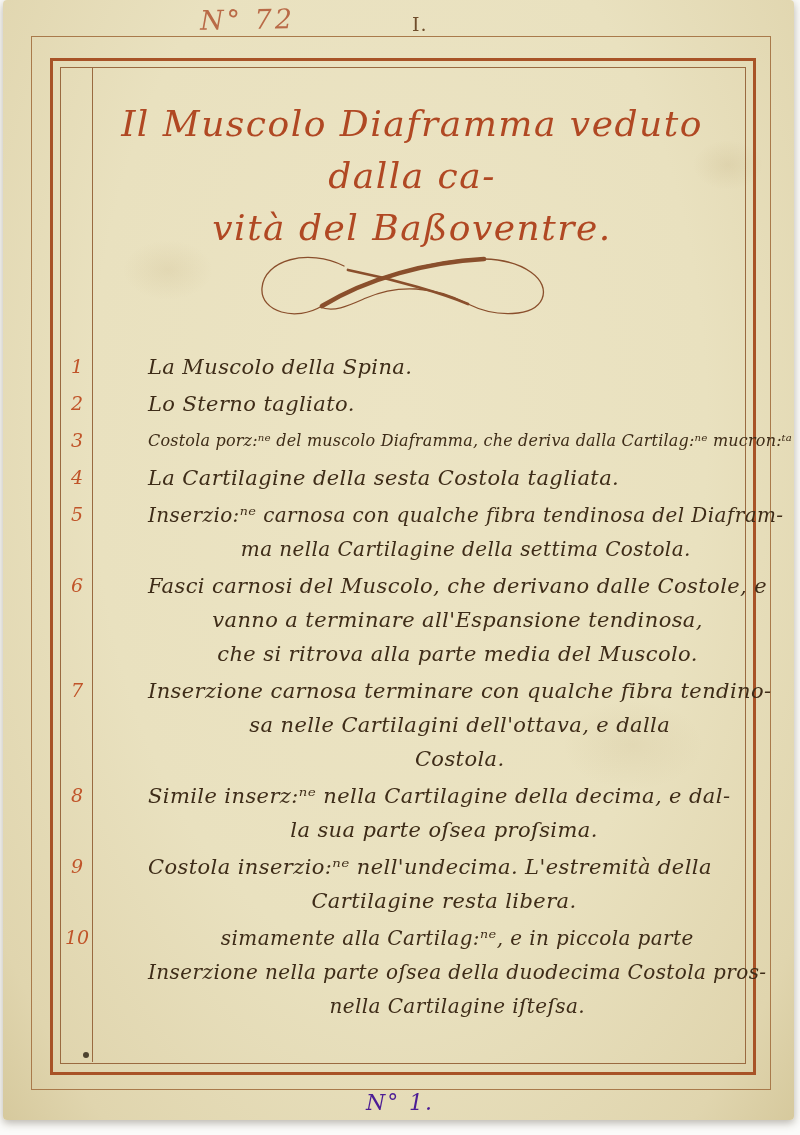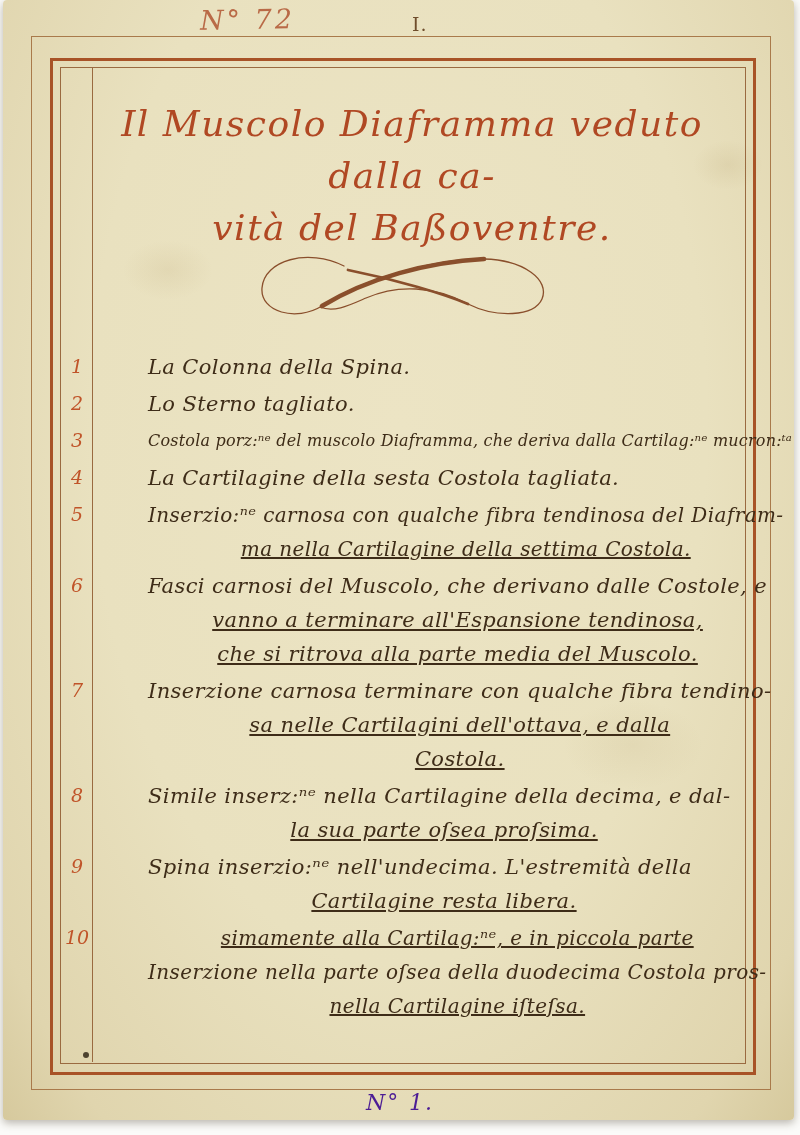--- a/index.html
+++ b/index.html
@@ -67,21 +67,21 @@
   .row{display:flex;margin-bottom:3px;}
   .num{
     width:30px;flex:0 0 30px;text-align:center;
     font-style:italic;font-size:19px;color:#c05429;padding-top:5px;
   }
   .lines{flex:1;padding-left:56px;padding-right:4px;}
   .line{
     font-style:italic;font-size:21px;line-height:34px;letter-spacing:.4px;
     color:#3e2c18;white-space:nowrap;
   }
-  .line.cont{text-align:center;text-decoration:underline;}
+  .line.cont{text-align:center;}
   .row:nth-child(3) .line{font-size:16px;letter-spacing:.2px;}
   .row:nth-child(5) .line{font-size:20px;}
   .row:nth-child(10) .line{font-size:20px;}
   
   .footer-mark{
     position:absolute;left:0;right:0;top:1090px;
     text-align:center;font-style:italic;font-size:22px;letter-spacing:2px;
     color:#4c1d95;
   }
 </style>
@@ -111,21 +111,21 @@
 <svg class="flourish" viewBox="0 0 330 85">
   <path class="thin" d="M96,20 C60,2 16,14 14,42 C12,66 48,76 74,60 C118,30 196,12 236,13 C276,14 302,34 294,53 C286,71 248,72 220,58 C186,40 150,38 118,52 C102,59 86,67 72,61"></path>
   <path class="thick" d="M74,60 C120,32 180,16 236,13"></path>
   <path class="thick2" d="M100,24 C150,34 196,48 220,58"></path>
 </svg>
 
 <div class="list">
     <div class="row">
       <div class="num">1</div>
       <div class="lines">
-        <div class="line">La Colonna della Spina.</div>
+        <div class="line">La Muscolo della Spina.</div>
       </div>
     </div>
     <div class="row">
       <div class="num">2</div>
       <div class="lines">
         <div class="line">Lo Sterno tagliato.</div>
       </div>
     </div>
     <div class="row">
       <div class="num">3</div>
@@ -165,21 +165,21 @@
     <div class="row">
       <div class="num">8</div>
       <div class="lines">
         <div class="line">Simile inserz:ⁿᵉ nella Cartilagine della decima, e dal-</div>
         <div class="line cont">la sua parte oſsea proſsima.</div>
       </div>
     </div>
     <div class="row">
       <div class="num">9</div>
       <div class="lines">
-        <div class="line">Spina inserzio:ⁿᵉ nell'undecima. L'estremità della</div>
+        <div class="line">Costola inserzio:ⁿᵉ nell'undecima. L'estremità della</div>
         <div class="line cont">Cartilagine resta libera.</div>
       </div>
     </div>
     <div class="row">
       <div class="num">10</div>
       <div class="lines">
         <div class="line cont">simamente alla Cartilag:ⁿᵉ, e in piccola parte</div>
         <div class="line">Inserzione nella parte oſsea della duodecima Costola pros-</div>
         <div class="line cont">nella Cartilagine iſteſsa.</div>
       </div>

